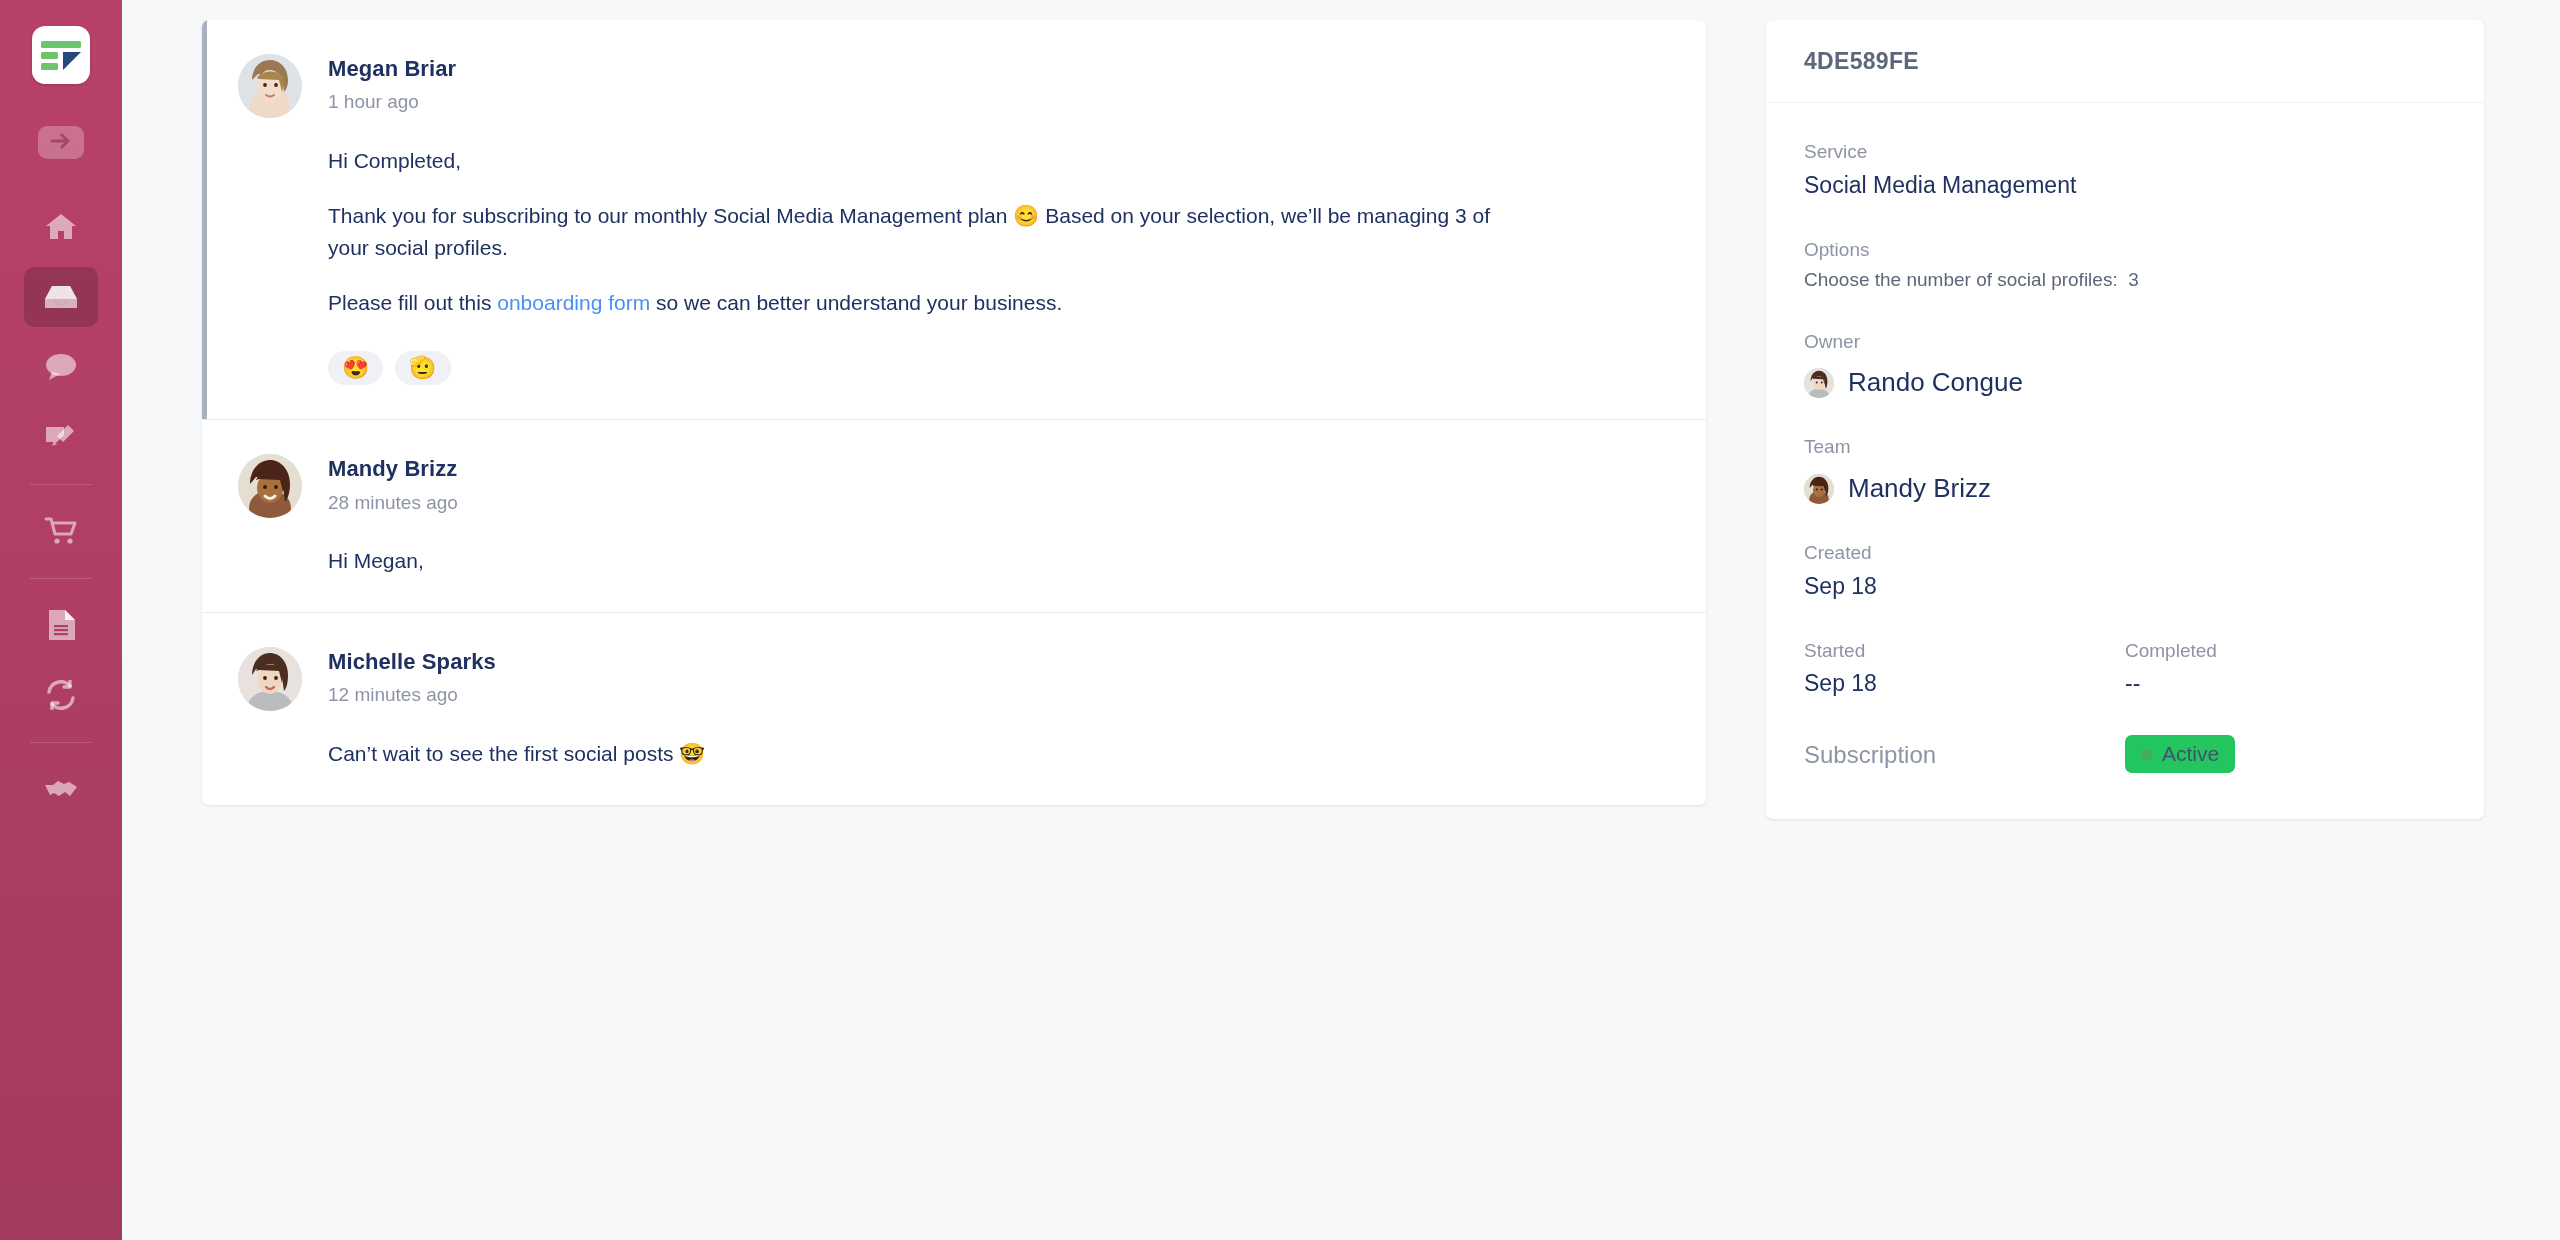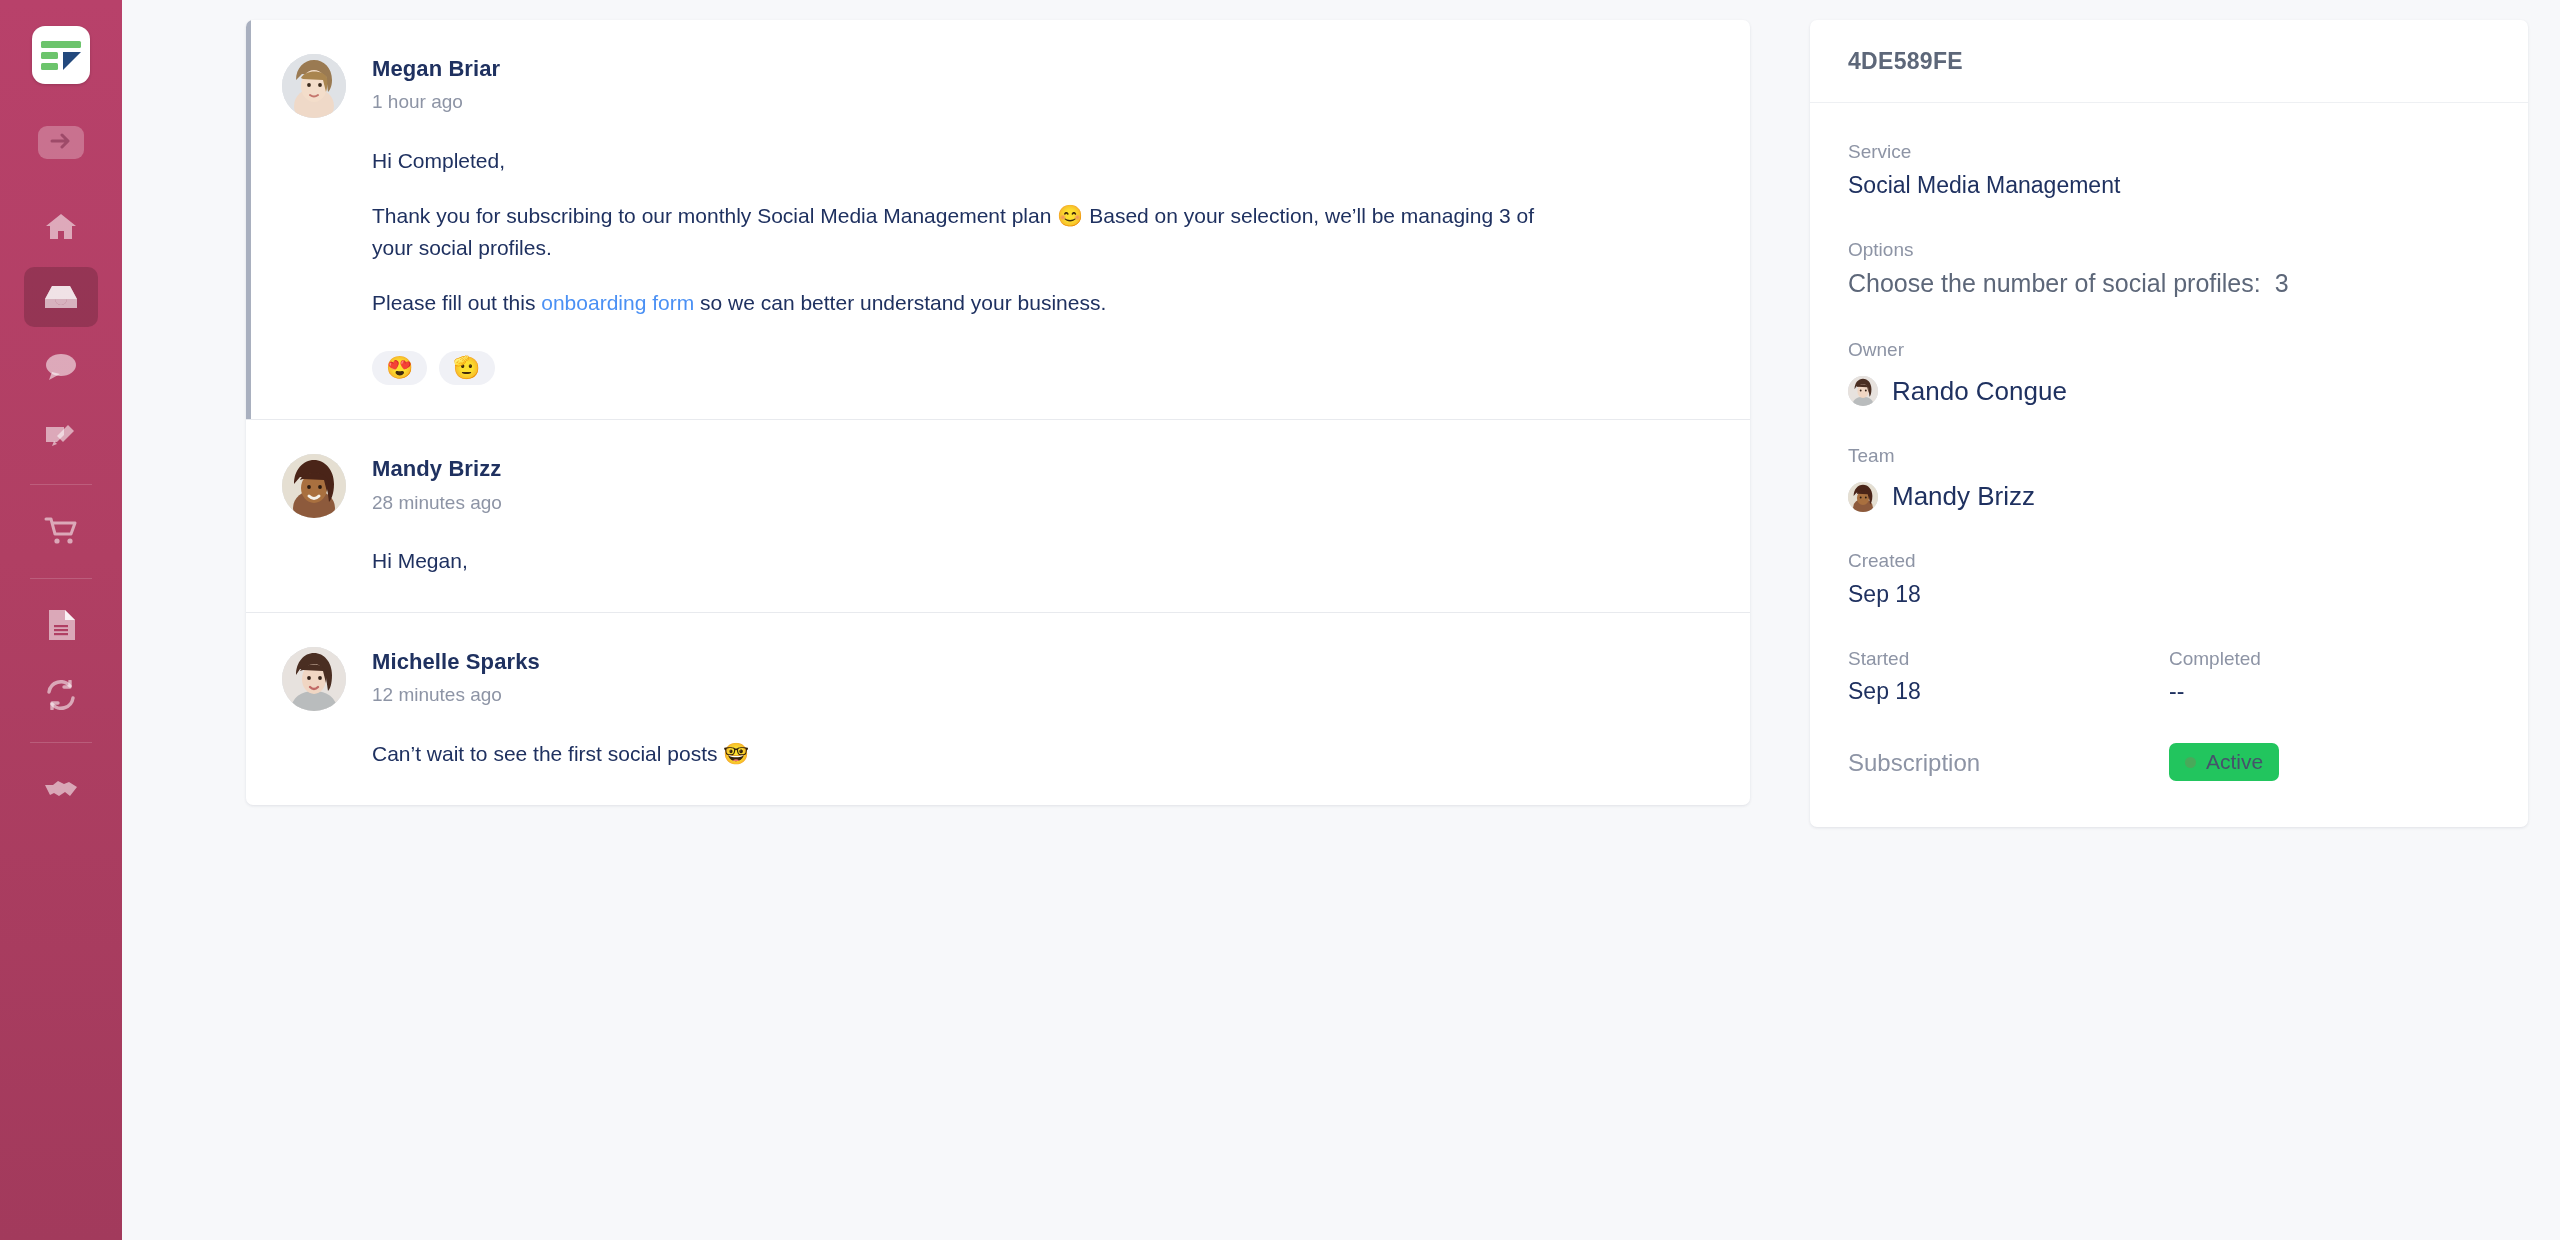--- a/index.html
+++ b/index.html
@@ -2,21 +2,21 @@
 <html><head>
 <meta charset="utf-8">
 <style>
   * { box-sizing: border-box; margin: 0; padding: 0; }
   html, body {
     width: 2560px; height: 1240px;
     background: #f7f8fa;
     font-family: "Liberation Sans", sans-serif;
     overflow: hidden;
   }
-  .app { display: flex; width: 2560px; height: 1240px; gap: 44px; }
+  .app { display: flex; width: 2560px; height: 1240px; }
 
   
   .sidebar {
     width: 122px; height: 1240px; flex: 0 0 122px;
     background: linear-gradient(180deg, #b8416a 0%, #b03f63 45%, #a23a5c 100%);
     display: flex; flex-direction: column; align-items: center;
     padding-top: 26px;
   }
   .logo {
     width: 58px; height: 58px; border-radius: 13px; background: #ffffff;
@@ -94,21 +94,21 @@
     border-radius: 7px; box-shadow: 0 1px 3px rgba(20,30,60,.10);
     align-self: flex-start;
   }
   .panel-head { padding: 28px 38px 27px; border-bottom: 1px solid #eef0f3; }
   .panel-id { font-size: 23px; font-weight: bold; color: #5d6779; letter-spacing: .3px; }
   .panel-body { padding: 36px 38px 46px; }
   .field { margin-bottom: 36px; }
   .field:last-child { margin-bottom: 0; }
   .f-label { font-size: 19px; color: #8d94a5; line-height: 1.4; }
   .f-value { font-size: 23px; color: #1f3160; margin-top: 4px; line-height: 1.35; }
-  .f-value.sm { font-size: 25px; color: #5d6779; }
+  .f-value.sm { font-size: 19px; color: #5d6779; }
   .opt-num { color: #5d6779; }
   .person { display: flex; align-items: center; gap: 14px; margin-top: 12px; }
   .person .pav { width: 30px; height: 30px; border-radius: 50%; overflow: hidden; flex: 0 0 30px; background: #d8dce3; }
   .person .pav svg { width: 30px; height: 30px; display: block; }
   .person-name { font-size: 26px; color: #1f3160; }
   .two-col { display: flex; }
   .two-col > div { flex: 0 0 50%; }
   .sub-row { display: flex; align-items: center; }
   .sub-row .f-label { flex: 0 0 50%; font-size: 24px; }
   .badge {

